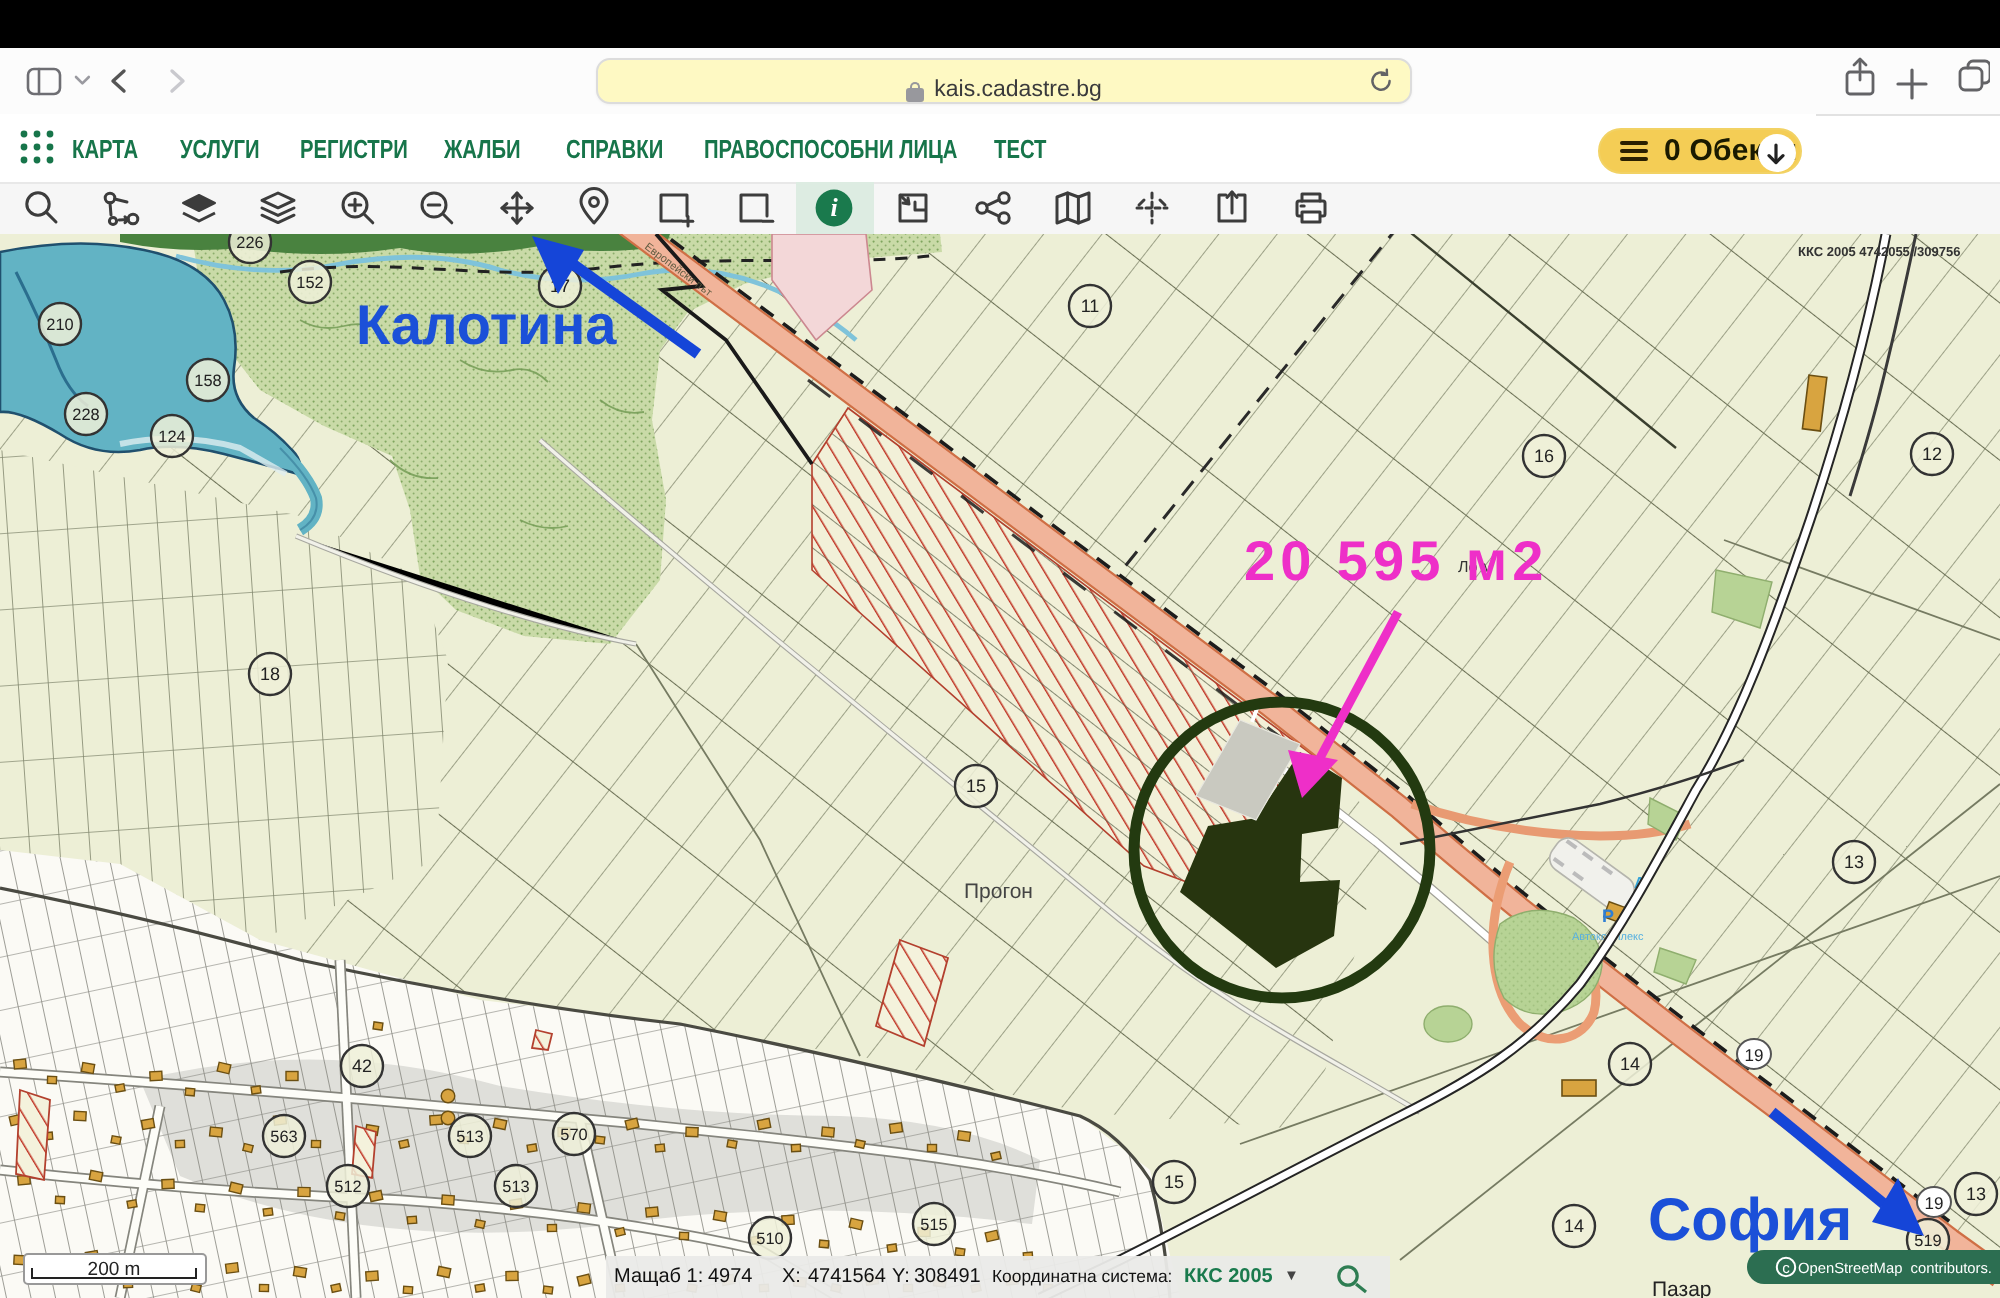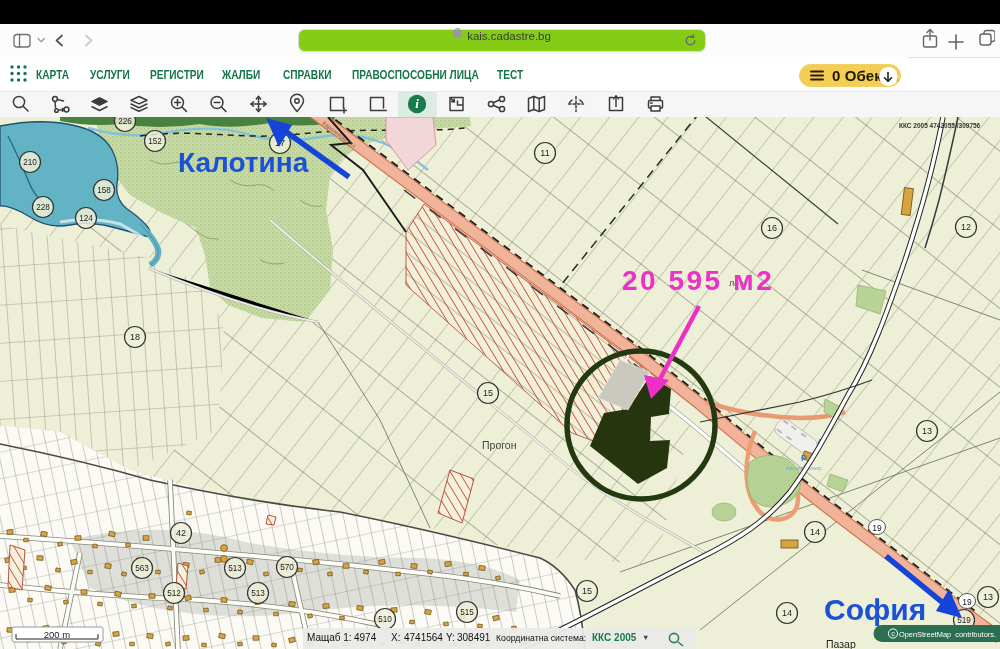--- a/index.html
+++ b/index.html
@@ -1,16 +1,16 @@
 <!DOCTYPE html>
 <html><head><meta charset="utf-8"><style>
 html,body{margin:0;padding:0;width:1000px;height:649px;overflow:hidden;background:#fff;font-family:"Liberation Sans",sans-serif}
 .topbar{position:absolute;left:0;top:0;width:1000px;height:24px;background:#000}
 .browser{position:absolute;left:0;top:24px;width:1000px;height:33px;background:#fcfcfc;border-bottom:1px solid #e2e2e2}
-.urlbar{position:absolute;left:298px;top:5px;width:406px;height:21px;background:#84cc16;border:1px solid #dcdcdc;border-radius:7px;display:flex;align-items:flex-start;justify-content:center;font-size:11.5px;color:#3a3a3c;box-shadow:0 0.5px 1.5px rgba(0,0,0,0.05)}
+.urlbar{position:absolute;left:298px;top:5px;width:406px;height:21px;background:#fef9c3;border:1px solid #dcdcdc;border-radius:7px;display:flex;align-items:flex-end;justify-content:center;font-size:11.5px;color:#3a3a3c;box-shadow:0 0.5px 1.5px rgba(0,0,0,0.05)}
 .lock{display:inline-block;width:7px;height:5.5px;border:1px solid #98989d;border-radius:1.5px;position:relative;margin-right:5px;background:#98989d}
 .lock:before{content:"";position:absolute;left:0.8px;top:-3.5px;width:3.5px;height:3.5px;border:1px solid #98989d;border-bottom:none;border-radius:3px 3px 0 0}
 .reload{position:absolute;right:8px;top:4px}
 .menu{position:absolute;left:0;top:57px;width:908px;height:34px;background:#fff}
 .mi{position:absolute;top:9.5px;font-size:13px;font-weight:bold;color:#17754a;white-space:nowrap;transform:scaleX(0.78);transform-origin:0 0}
 .objpill{position:absolute;right:7px;top:7px;width:102px;height:23px;background:#f4cd55;border-radius:12px;display:flex;align-items:center;padding-left:10px;box-sizing:border-box;border:1.5px solid #f2d264}
 .objpill span{font-size:15px;font-weight:bold;color:#1a1a00;letter-spacing:0.1px}
 .dcirc{position:absolute;right:2.5px;top:2px;width:19px;height:19px;background:#fff;border-radius:50%;display:flex;align-items:center;justify-content:center}
 .toolbar{position:absolute;left:0;top:91px;width:1000px;height:26px;background:#f6f6f6;border-bottom:1px solid #cccccc;box-shadow:inset 0 1px 0 #e8e8e8}
 #map{position:absolute;left:0;top:117px}

